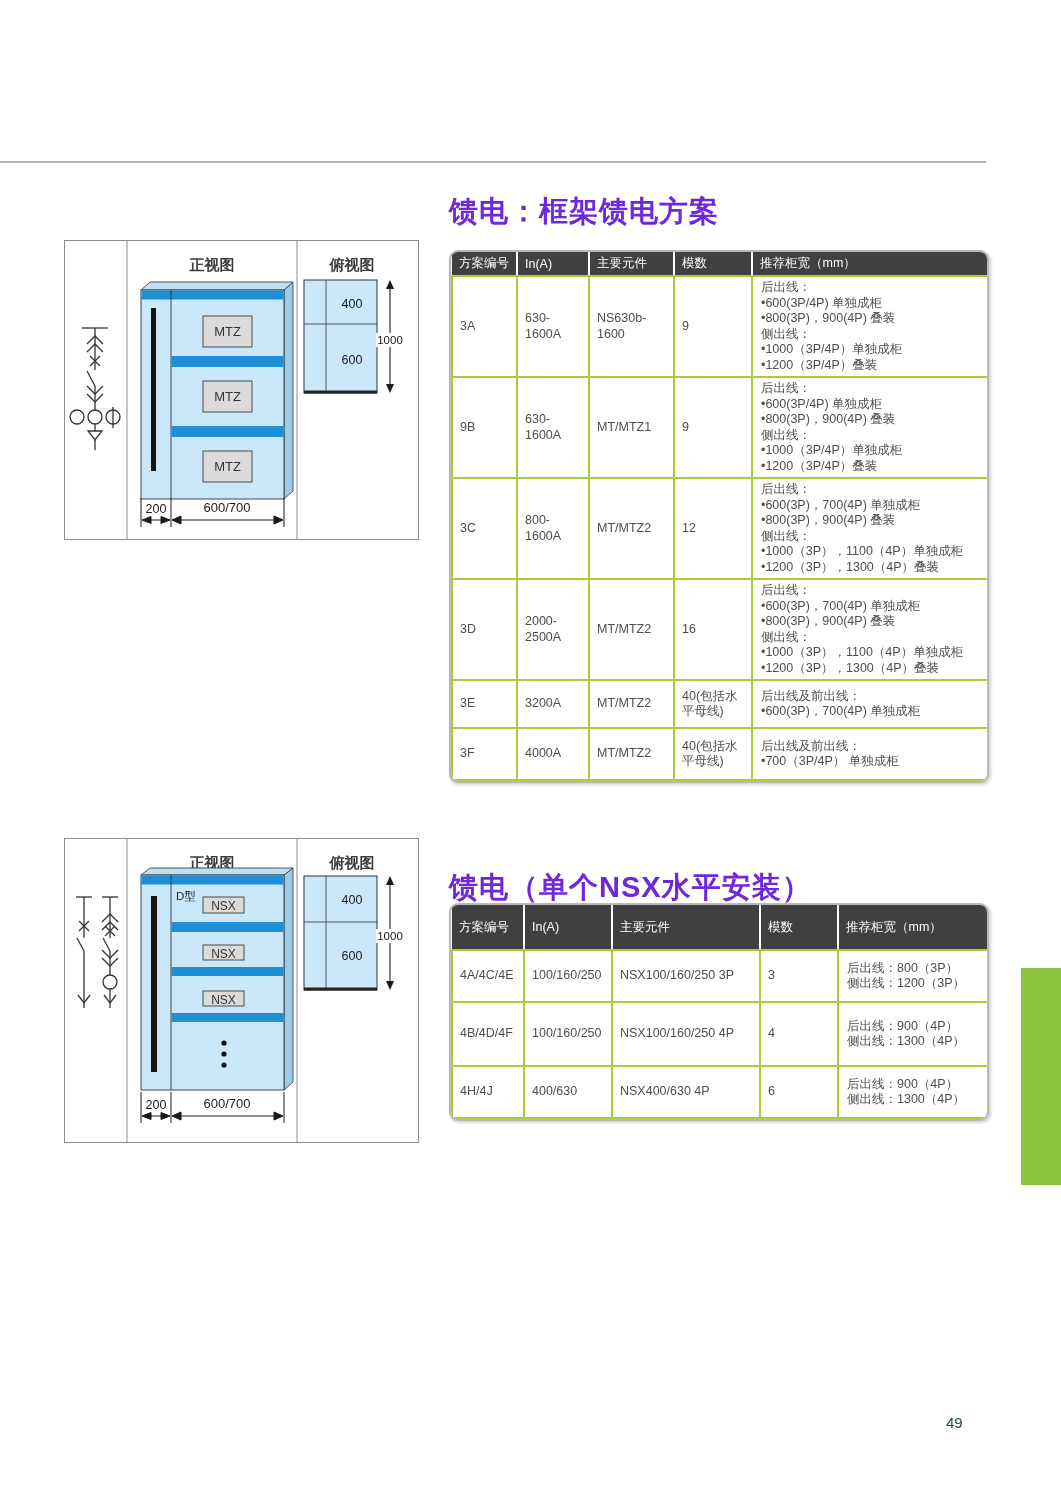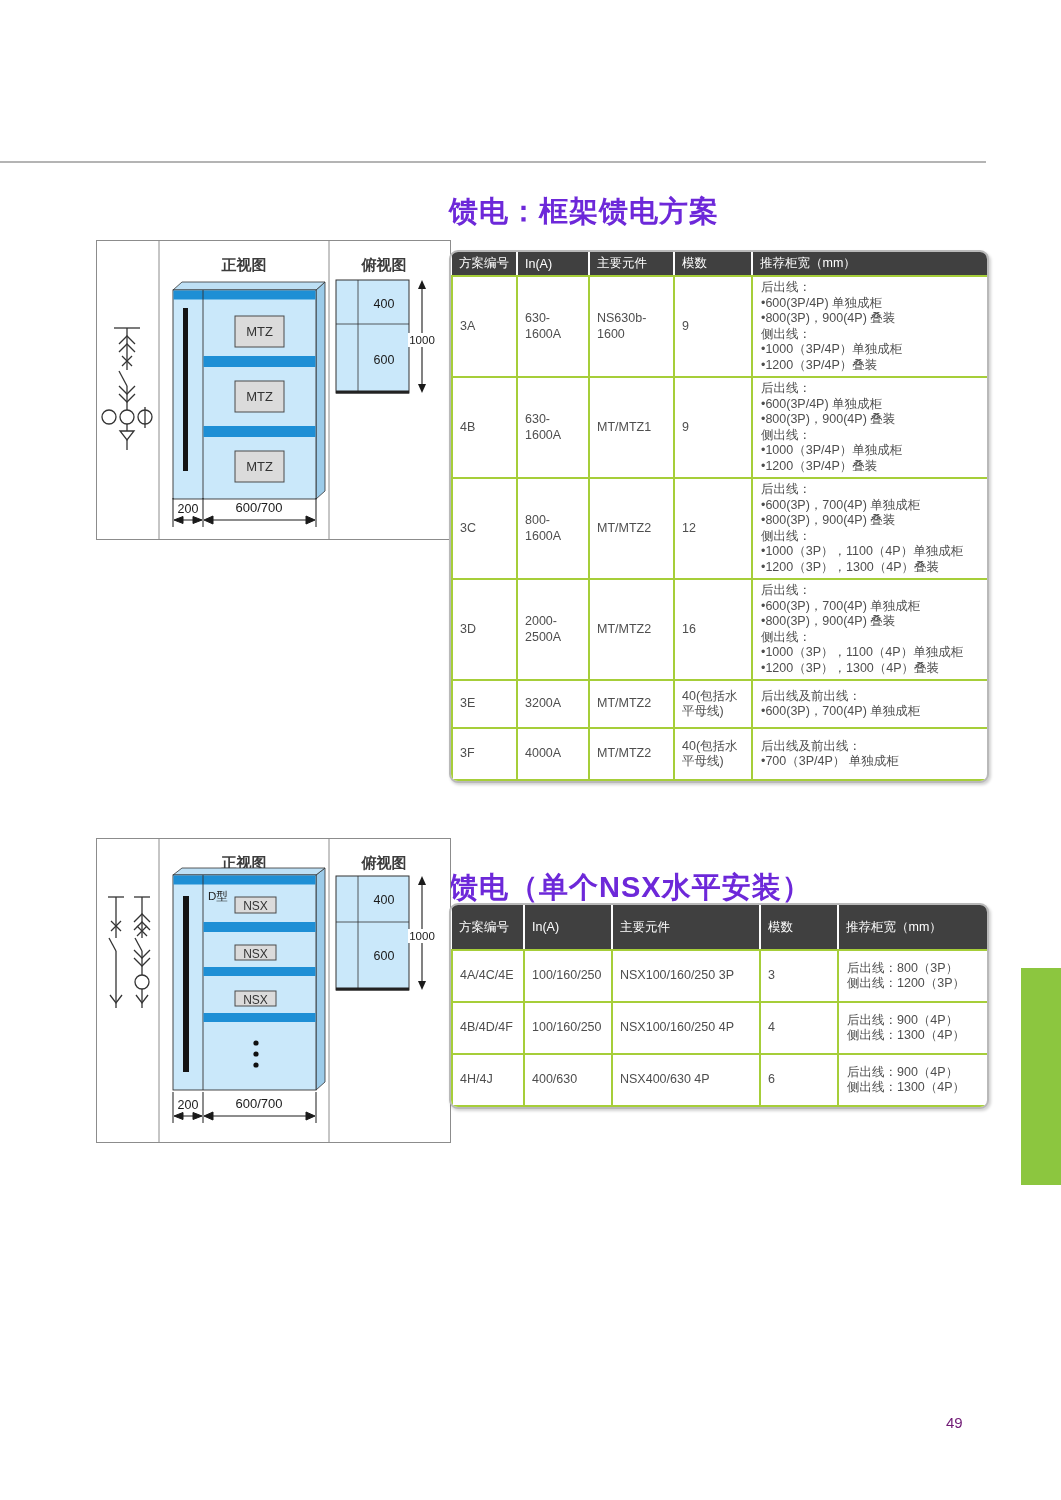--- a/index.html
+++ b/index.html
@@ -1,34 +1,34 @@
 <!DOCTYPE html>
 <html><head>
 <meta charset="utf-8">
 <style>
   html,body{margin:0;padding:0;background:#fff;}
   body{width:1061px;height:1500px;position:relative;font-family:"Liberation Sans","DejaVu Sans",sans-serif;color:#4e4e4e;overflow:hidden;}
   .top-rule{position:absolute;left:0;top:161px;width:986px;height:2px;background:#b4b4b4;}
   .section-title{position:absolute;left:449px;font-size:29px;font-weight:bold;color:#6d28d9;letter-spacing:1px;white-space:nowrap;}
   #title1{top:192px;}
   #title2{top:868px;}
-  .diagram-box{position:absolute;left:96px;}
+  .diagram-box{position:absolute;left:64px;}
   #diagram1{top:240px;}
   #diagram2{top:838px;}
   .tbl-wrap{position:absolute;left:449px;width:536px;border:2px solid #b9b9b9;border-radius:9px;overflow:hidden;background:#fff;box-shadow:1.5px 2px 3px rgba(0,0,0,0.18);}
   #tbl1wrap{top:250px;}
   #tbl2wrap{top:903px;}
   table{border-collapse:collapse;width:100%;font-size:12.5px;color:#4e4e4e;table-layout:fixed;}
   th{background:#404040;color:#fff;font-weight:normal;text-align:left;padding:3px 7px;border-right:2px solid #fdfdfd;border-bottom:2px solid #A6CE39;font-size:12.5px;vertical-align:middle;}
   th:last-child{border-right:none;margin-top:32px;}
   td{border:2px solid #A6CE39;padding:2px 7px;vertical-align:middle;white-space:pre-line;line-height:1.24;}
   td.rec{padding:3px 8px;}
   #tbl2wrap th{height:38px;}
   .side-tab{position:absolute;left:1021px;top:968px;width:40px;height:217px;background:#8CC63F;}
-  .page-number{position:absolute;left:946px;top:1414px;font-size:15px;color:#701a75;}
+  .page-number{position:absolute;left:946px;top:1414px;font-size:15px;color:#14532d;}
   svg text{font-family:"Liberation Sans","DejaVu Sans",sans-serif;}
 </style>
 </head>
 <body>
 
 <div class="top-rule"></div>
 
 <div id="title1" class="section-title">馈电：框架馈电方案</div>
 
 <div id="diagram1" class="diagram-box">
@@ -130,21 +130,21 @@
       <td>NS630b-1600</td>
       <td>9</td>
       <td class="rec">后出线：
 •600(3P/4P) 单独成柜
 •800(3P)，900(4P) 叠装
 侧出线：
 •1000（3P/4P）单独成柜
 •1200（3P/4P）叠装</td>
     </tr>
     <tr style="height:96px">
-      <td>4B</td>
+      <td>9B</td>
       <td>630-1600A</td>
       <td>MT/MTZ1</td>
       <td>9</td>
       <td class="rec">后出线：
 •600(3P/4P) 单独成柜
 •800(3P)，900(4P) 叠装
 侧出线：
 •1000（3P/4P）单独成柜
 •1200（3P/4P）叠装</td>
     </tr>
@@ -301,21 +301,21 @@
   </thead>
   <tbody>
     <tr style="height:52px">
       <td>4A/4C/4E</td>
       <td>100/160/250</td>
       <td>NSX100/160/250 3P</td>
       <td>3</td>
       <td class="rec">后出线：800（3P）
 侧出线：1200（3P）</td>
     </tr>
-    <tr style="height:52px">
+    <tr style="height:64px">
       <td>4B/4D/4F</td>
       <td>100/160/250</td>
       <td>NSX100/160/250 4P</td>
       <td>4</td>
       <td class="rec">后出线：900（4P）
 侧出线：1300（4P）</td>
     </tr>
     <tr style="height:52px">
       <td>4H/4J</td>
       <td>400/630</td>

